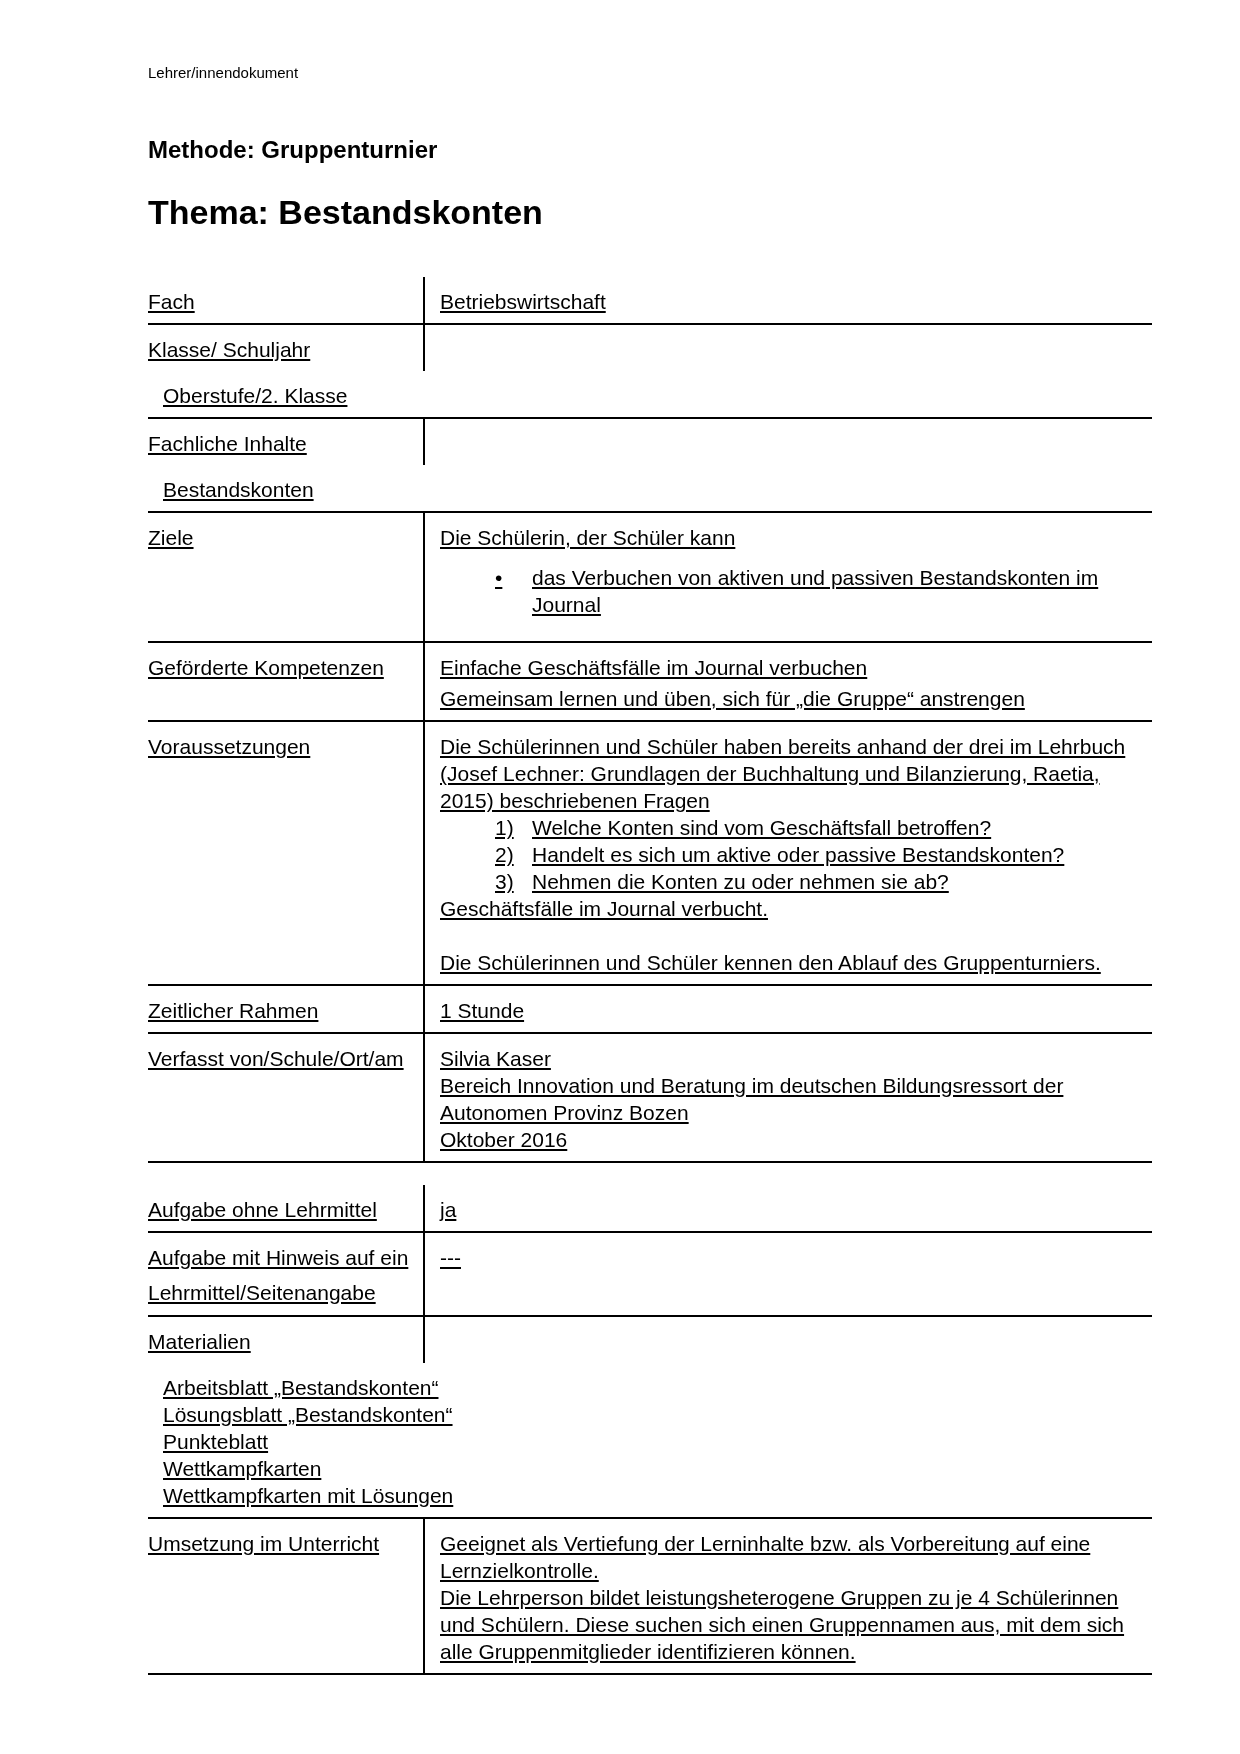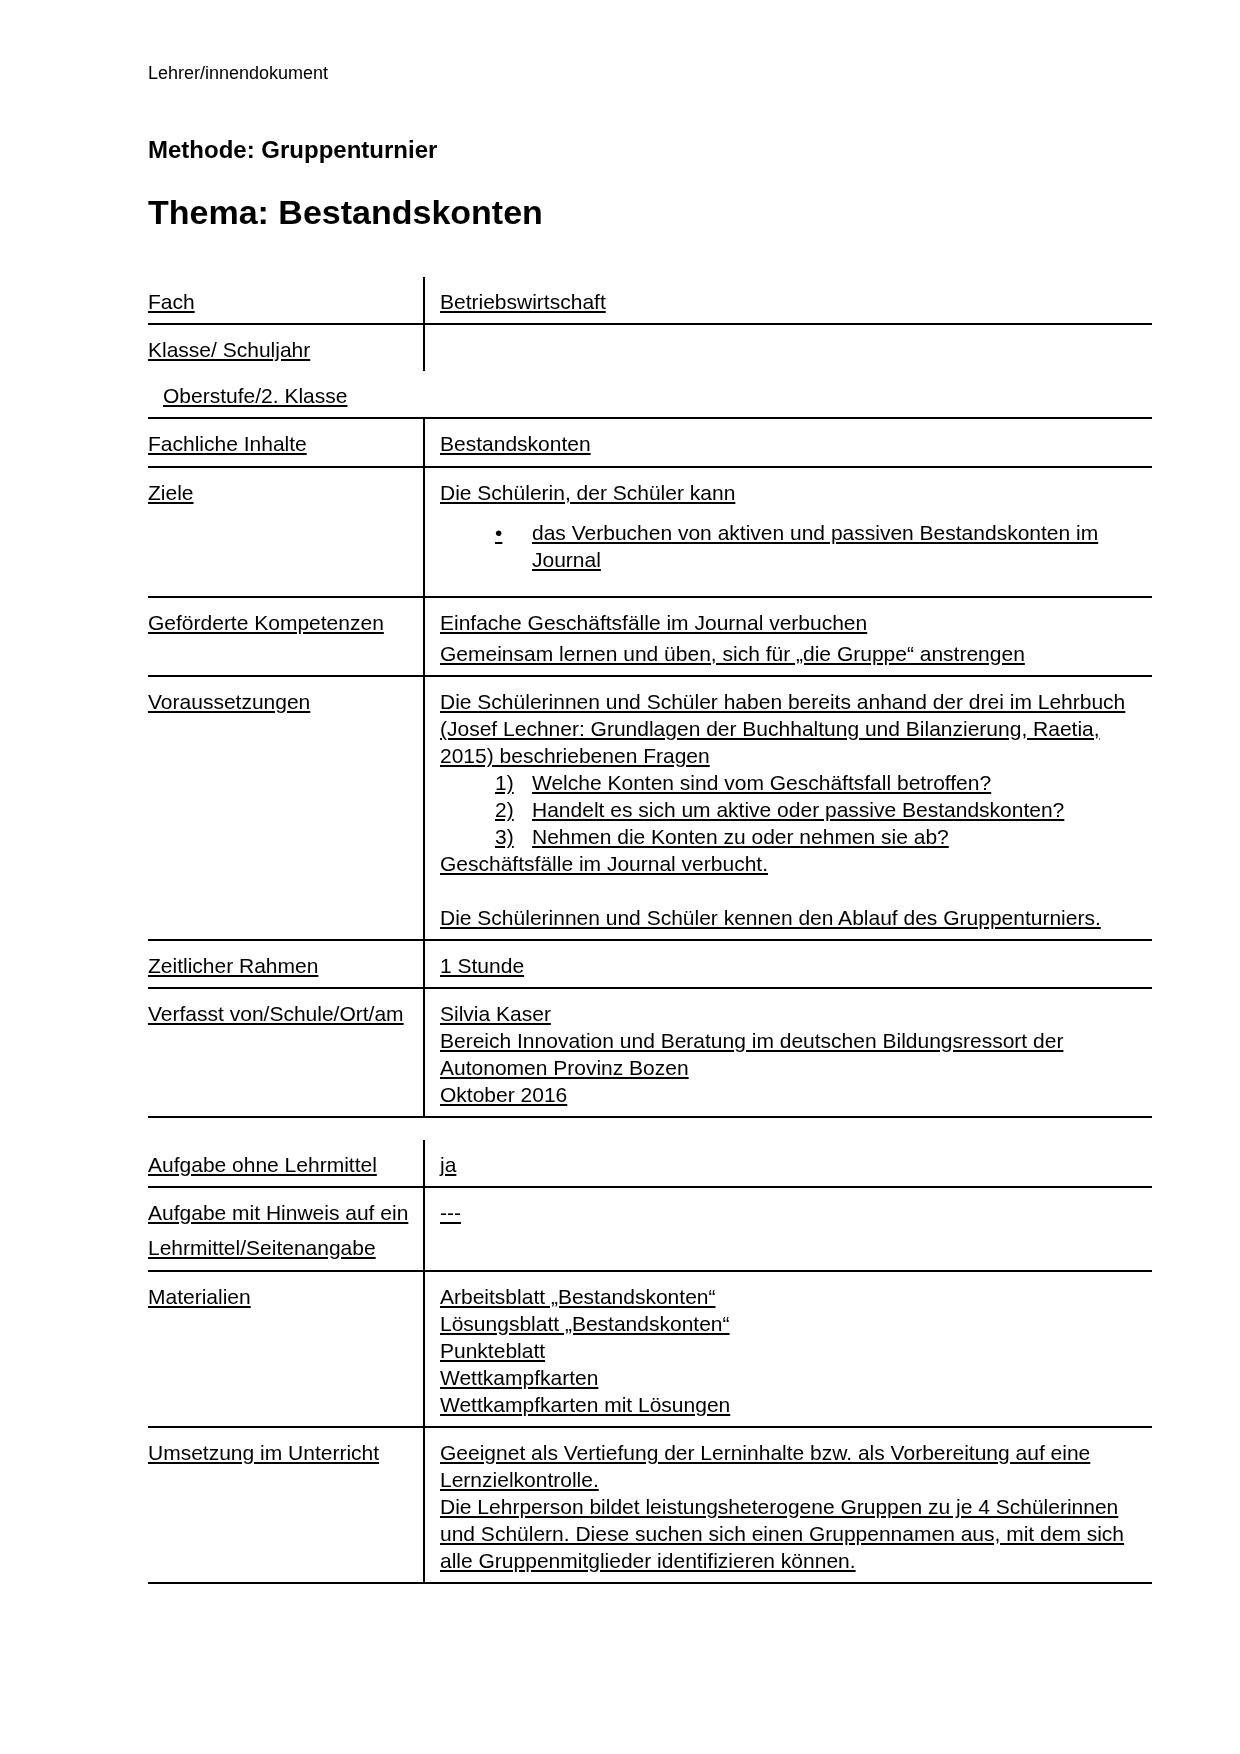--- a/index.html
+++ b/index.html
@@ -7,46 +7,46 @@
     position: relative;
     width: 1240px;
     height: 1754px;
     background: #ffffff;
     color: #000000;
     font-family: "Liberation Sans", "DejaVu Sans", sans-serif;
     box-sizing: border-box;
     padding: 62px 88px 0 148px;
     overflow: hidden;
   }
-  .doc-label { font-size: 18px; line-height: 22px; }
+  .doc-label { font-size: 15px; line-height: 22px; }
   .method    { margin: 52px 0 0 0; font-size: 24px; line-height: 28px; font-weight: bold; }
   .topic     { margin: 28px 0 0 0; font-size: 34px; line-height: 40px; font-weight: bold; }
 
   .info-table { margin-top: 45px; width: 1004px; font-size: 21px; line-height: 27px; }
   .row  { display: flex; border-bottom: 2px solid #000; box-sizing: border-box; }
   .cell { box-sizing: border-box; text-decoration: underline; }
   .cell.label {
     width: 277px; flex: none;
     padding: 11px 10px 8px 0;
     border-right: 2px solid #000;
   }
   .cell.value { width: 727px; flex: none; padding: 11px 12px 8px 15px; }
 
   
   .r-fach    { min-height: 46px; }
   .r-klasse  { min-height: 45px; flex-direction: column; }
-  .r-inhalte { min-height: 49px; }
+  .r-inhalte { min-height: 49px; flex-direction: column; }
   .r-ziele   { min-height: 130px; }
   .r-komp    { min-height: 76px; }
   .r-vor     { min-height: 249px; }
   .r-rahmen  { min-height: 45px; }
   .r-verf    { min-height: 115px; }
   .r-ohne    { min-height: 45px; margin-top: 22px; }
   .r-mit     { min-height: 84px; }
-  .r-mat     { min-height: 134px; }
+  .r-mat     { min-height: 134px; flex-direction: column; }
   .r-ums     { min-height: 130px; }
 
   .bullet-item, .num-item { display: flex; }
   .bullet-item { margin-top: 13px; }
   .marker { width: 37px; margin-left: 55px; flex: none; }
   .gap-top-9 { margin-top: 4px; }
   .gap-top-8 { margin-top: 8px; }
   .spacer-line { height: 27px; }
 </style>
 </head>

